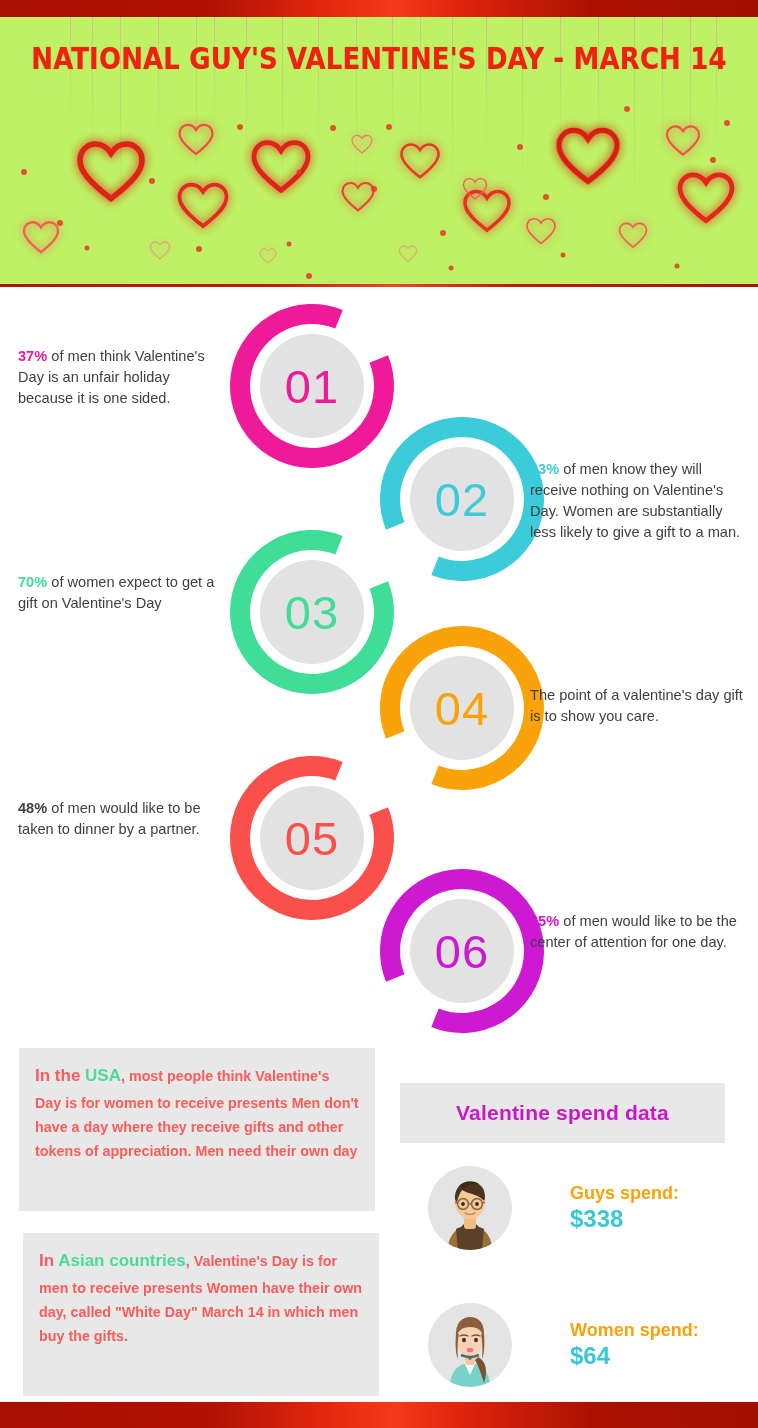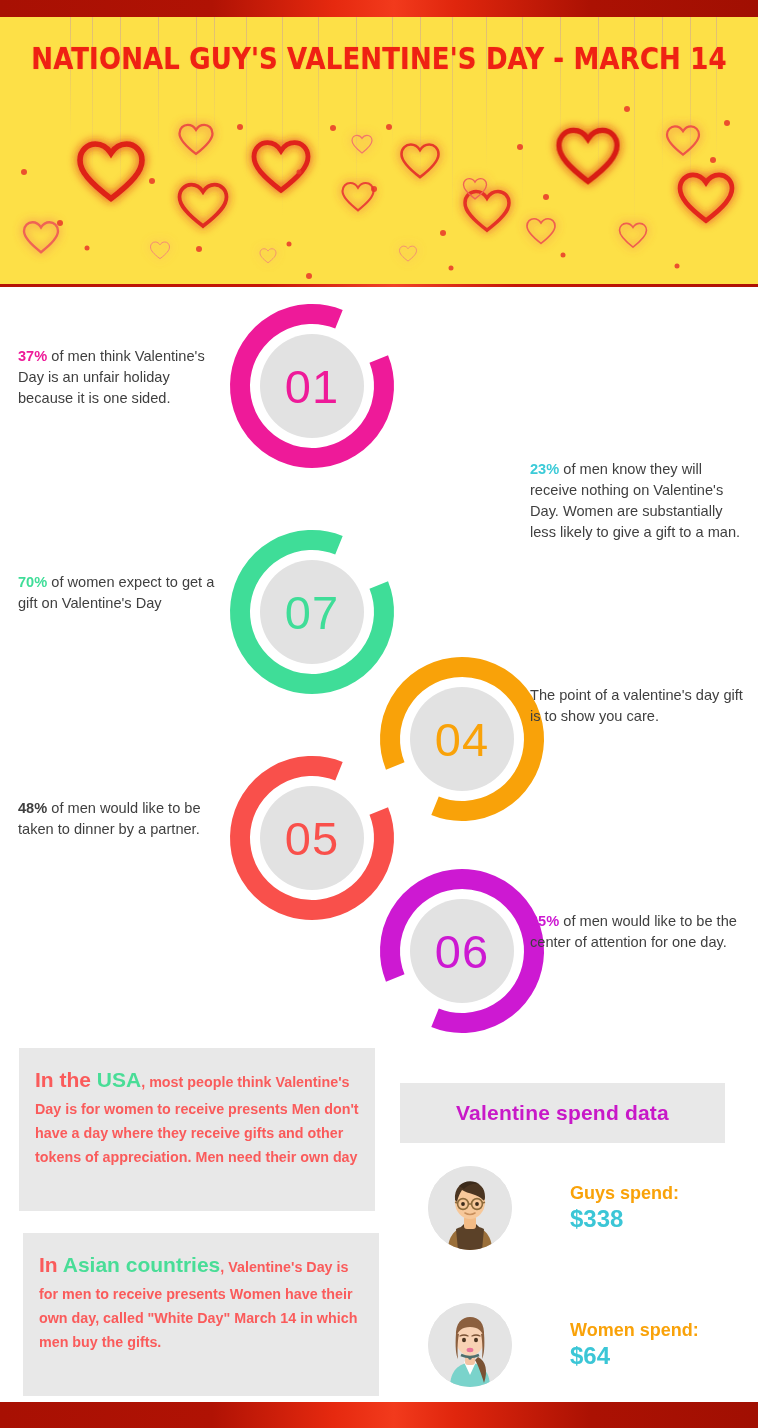--- a/index.html
+++ b/index.html
@@ -14,21 +14,21 @@
   .band {
     position:absolute; left:0; width:758px;
     background:linear-gradient(90deg,#a81003 0%,#b01204 28%,#e6290f 44%,#f23a1c 52%,#e0260d 60%,#ab1103 78%,#a10f02 100%);
   }
   .band-top { top:0; height:17px; }
   .band-bottom { bottom:0; height:26px; }
 
   
   .header {
     position:absolute; top:17px; left:0; width:758px; height:268px;
-    background:#fde047; overflow:hidden;
+    background:#bef264; overflow:hidden;
   }
   .strings { position:absolute; inset:0; }
   .string {
     position:absolute; top:0; width:1px; height:190px;
     background:linear-gradient(180deg,rgba(200,160,160,.55),rgba(200,160,160,0));
   }
   .title {
     position:absolute; top:23px; left:0; width:758px; text-align:center;
     font-family:"Liberation Sans Narrow","DejaVu Sans Condensed","Liberation Sans",sans-serif;
     font-weight:bold; font-size:31px; letter-spacing:.2px;
@@ -64,21 +64,21 @@
 
   
   .note {
     position:absolute; background:#e8e8e8;
     padding:14px 16px 14px 16px;
   }
   .note p {
     font-size:14.3px; font-weight:bold; line-height:1.68; color:#fa5b5b;
   }
   .note .hl { color:#49dd97; }
-  .note .big { font-size:21px; }
+  .note .big { font-size:17px; }
 
   
   .spend-title-box {
     position:absolute; background:#e8e8e8;
     display:flex; align-items:center; justify-content:center;text-align:center;
   }
   .spend-title {
     font-size:21px; font-weight:bold; color:#c818c8; letter-spacing:.2px;
   }
   .spend-row { position:absolute; display:flex; align-items:center;gap:36px; }
@@ -192,33 +192,43 @@
       <div class="ring-wrap">
         <svg width="168" height="168" viewBox="0 0 168 168">
           <path d="M 150.7572375288087 57.02832527405434 A 72 72 0 1 1 110.97167472594566 17.2427624711913" fill="none" stroke="#ee1a99" stroke-width="20" stroke-linecap="butt"></path>
         </svg>
       </div>
       <div class="inner-disc" style="width: 104px; height: 104px; left: 32px; top: 32px;">
         <span class="step-num" style="color: rgb(238, 26, 153);">01</span>
       </div>
     </div>
     <div class="step-text" style="left: 18px; width: 205px; top: 54px;"><b style="color: rgb(238, 26, 153);">37%</b><span> of men think Valentine's Day is an unfair holiday because it is one sided.</span></div>
+    <div class="step" style="left: 378px; top: 123px; width: 168px; height: 168px;">
+      <div class="ring-wrap">
+        <svg width="168" height="168" viewBox="0 0 168 168">
+          <path d="M 17.242762471191313 110.97167472594569 A 72 72 0 1 1 57.02832527405441 150.75723752880873" fill="none" stroke="#3ccbd8" stroke-width="20" stroke-linecap="butt"></path>
+        </svg>
+      </div>
+      <div class="inner-disc" style="width: 104px; height: 104px; left: 32px; top: 32px;">
+        <span class="step-num" style="color: rgb(60, 203, 216);">02</span>
+      </div>
+    </div>
     <div class="step-text" style="left: 530px; width: 218px; top: 167px;"><b style="color: rgb(60, 203, 216);">23%</b><span> of men know they will receive nothing on Valentine's Day. Women are substantially less likely to give a gift to a man.</span></div>
     <div class="step" style="left: 228px; top: 236px; width: 168px; height: 168px;">
       <div class="ring-wrap">
         <svg width="168" height="168" viewBox="0 0 168 168">
           <path d="M 150.7572375288087 57.02832527405434 A 72 72 0 1 1 110.97167472594566 17.2427624711913" fill="none" stroke="#3fdd98" stroke-width="20" stroke-linecap="butt"></path>
         </svg>
       </div>
       <div class="inner-disc" style="width: 104px; height: 104px; left: 32px; top: 32px;">
-        <span class="step-num" style="color: rgb(63, 221, 152);">07</span>
+        <span class="step-num" style="color: rgb(63, 221, 152);">03</span>
       </div>
     </div>
     <div class="step-text" style="left: 18px; width: 205px; top: 280px;"><b style="color: rgb(63, 221, 152);">70%</b><span> of women expect to get a gift on Valentine's Day</span></div>
-    <div class="step" style="left: 378px; top: 363px; width: 168px; height: 168px;">
+    <div class="step" style="left: 378px; top: 332px; width: 168px; height: 168px;">
       <div class="ring-wrap">
         <svg width="168" height="168" viewBox="0 0 168 168">
           <path d="M 17.242762471191313 110.97167472594569 A 72 72 0 1 1 57.02832527405441 150.75723752880873" fill="none" stroke="#f9a209" stroke-width="20" stroke-linecap="butt"></path>
         </svg>
       </div>
       <div class="inner-disc" style="width: 104px; height: 104px; left: 32px; top: 32px;">
         <span class="step-num" style="color: rgb(249, 162, 9);">04</span>
       </div>
     </div>
     <div class="step-text" style="left: 530px; width: 218px; top: 393px;"><span>The point of a valentine's day gift is to show you care.</span></div>

